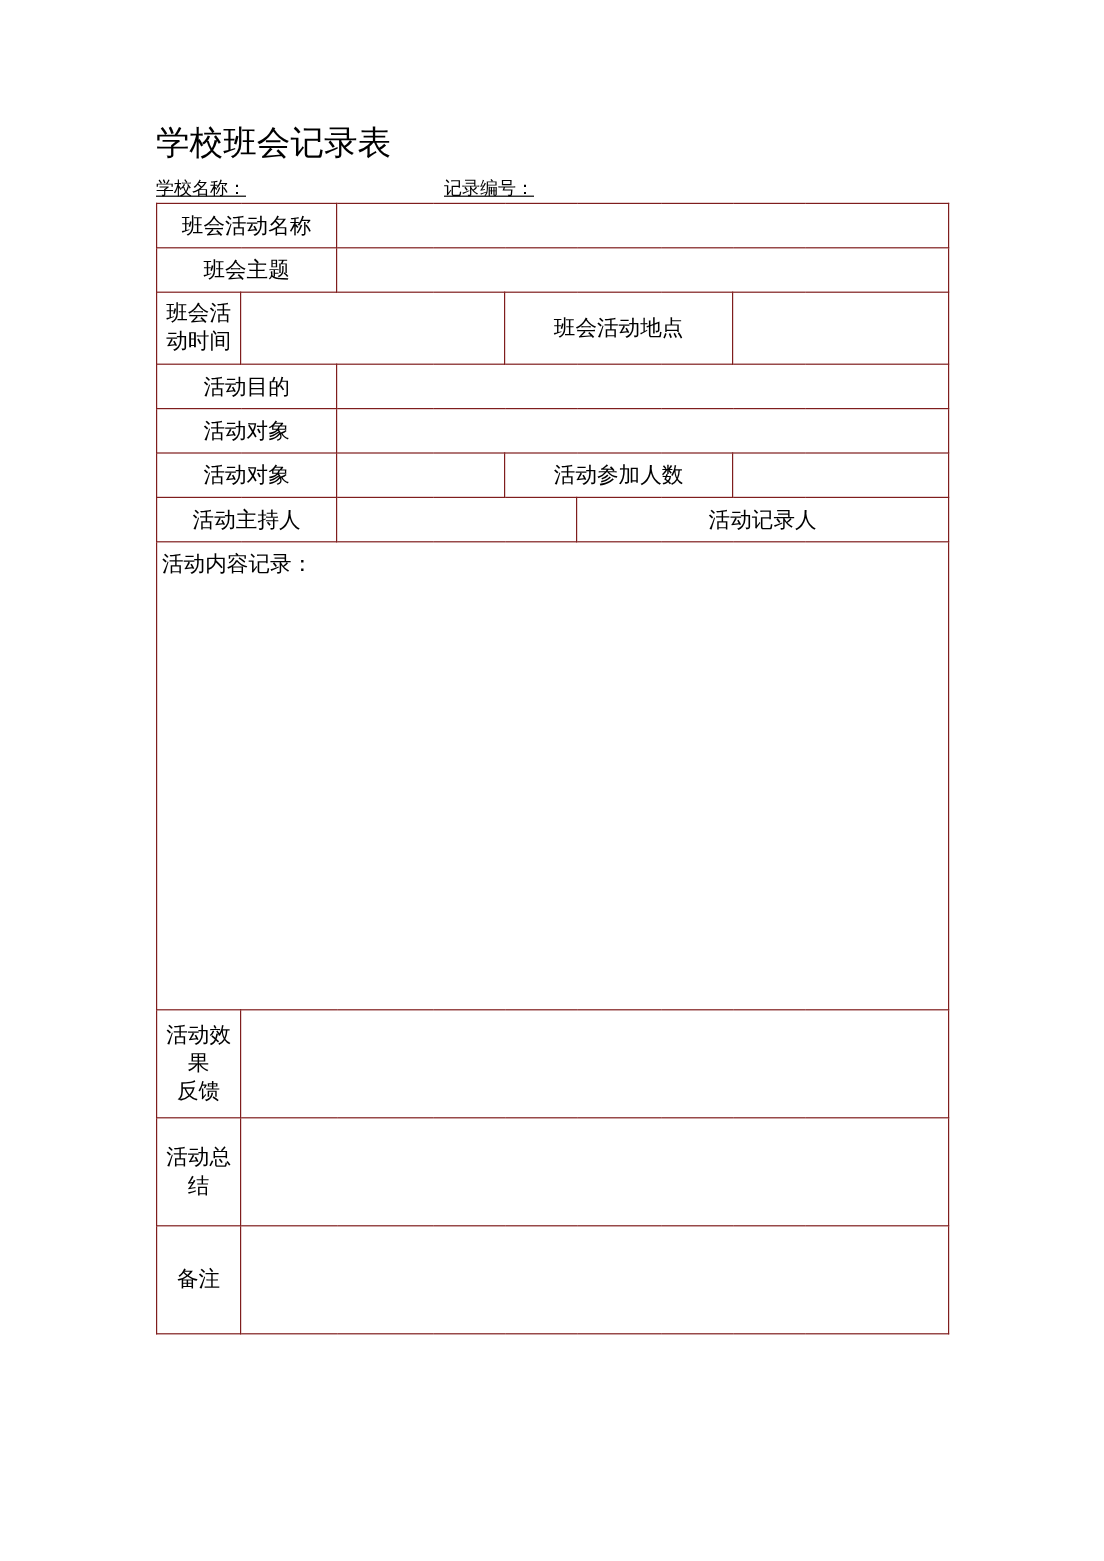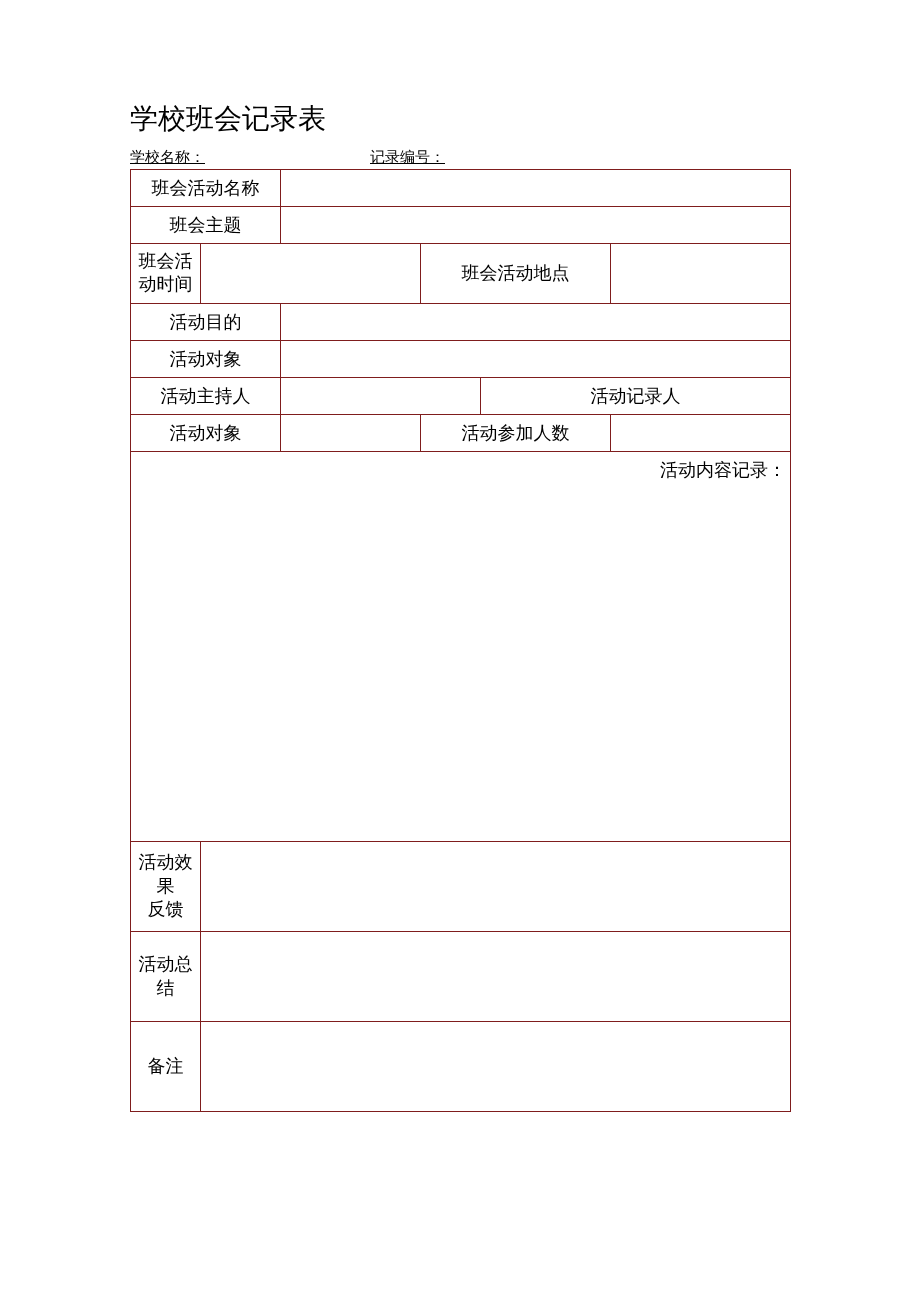--- a/index.html
+++ b/index.html
@@ -45,21 +45,21 @@
     }
     td {
       border: 1px solid #7f1d1d;
       font-size: 18px;
       text-align: center;
       vertical-align: middle;
       padding: 6px 4px;
       height: 36px;
     }
     td.left-align {
-      text-align: right;
+      text-align: left;
       vertical-align: top;
       padding: 6px 4px;
     }
     .content-row td {
       height: 390px;
     }
     .feedback-row td {
       height: 90px;
     }
     .summary-row td {
@@ -121,30 +121,30 @@
       <td colspan="2">活动目的</td>
       <td colspan="7"></td>
     </tr>
 
     <tr>
       <td colspan="2">活动对象</td>
       <td colspan="7"></td>
     </tr>
 
     <tr>
-      <td colspan="2">活动主持人</td>
-      <td colspan="3"></td>
-      <td colspan="4">活动记录人</td>
-    </tr>
-
-    <tr>
       <td colspan="2">活动对象</td>
       <td colspan="2"></td>
       <td colspan="3">活动参加人数</td>
       <td colspan="2"></td>
+    </tr>
+
+    <tr>
+      <td colspan="2">活动主持人</td>
+      <td colspan="3"></td>
+      <td colspan="4">活动记录人</td>
     </tr>
 
     <tr class="content-row">
       <td colspan="9" class="left-align">活动内容记录：</td>
     </tr>
 
     <tr class="feedback-row">
       <td class="two-line">
         <span>活动效果</span><br>
         <span>反馈</span>

